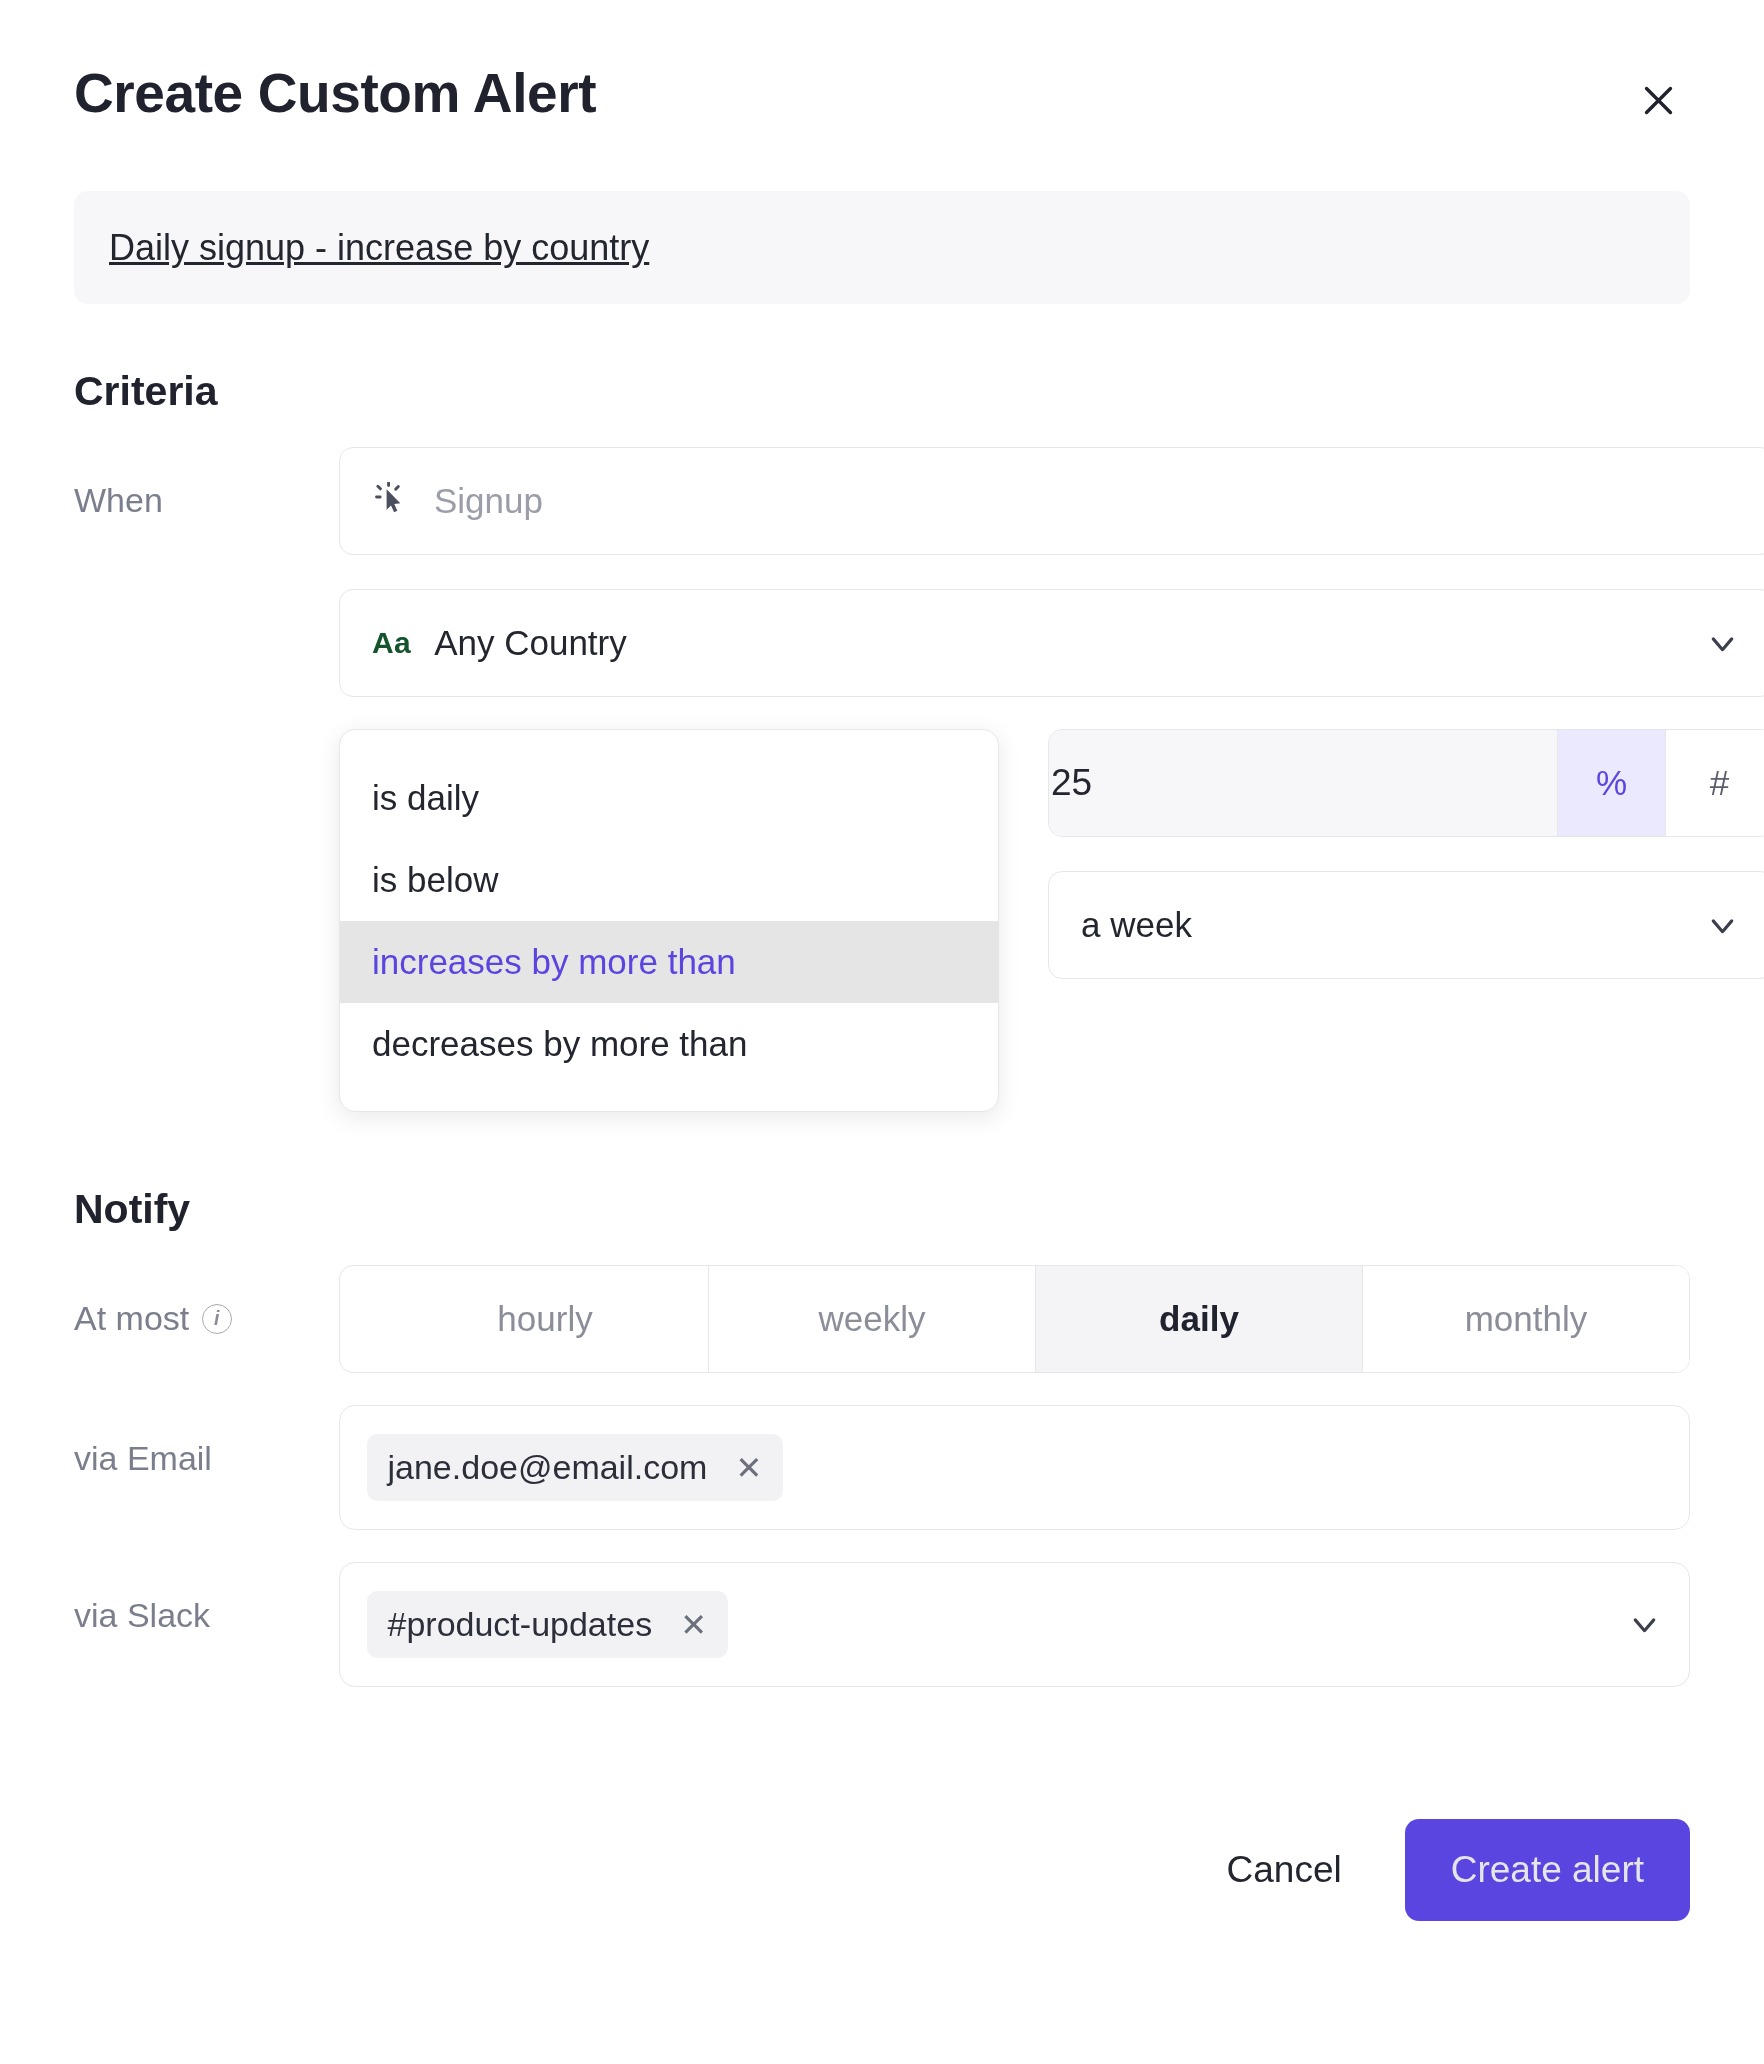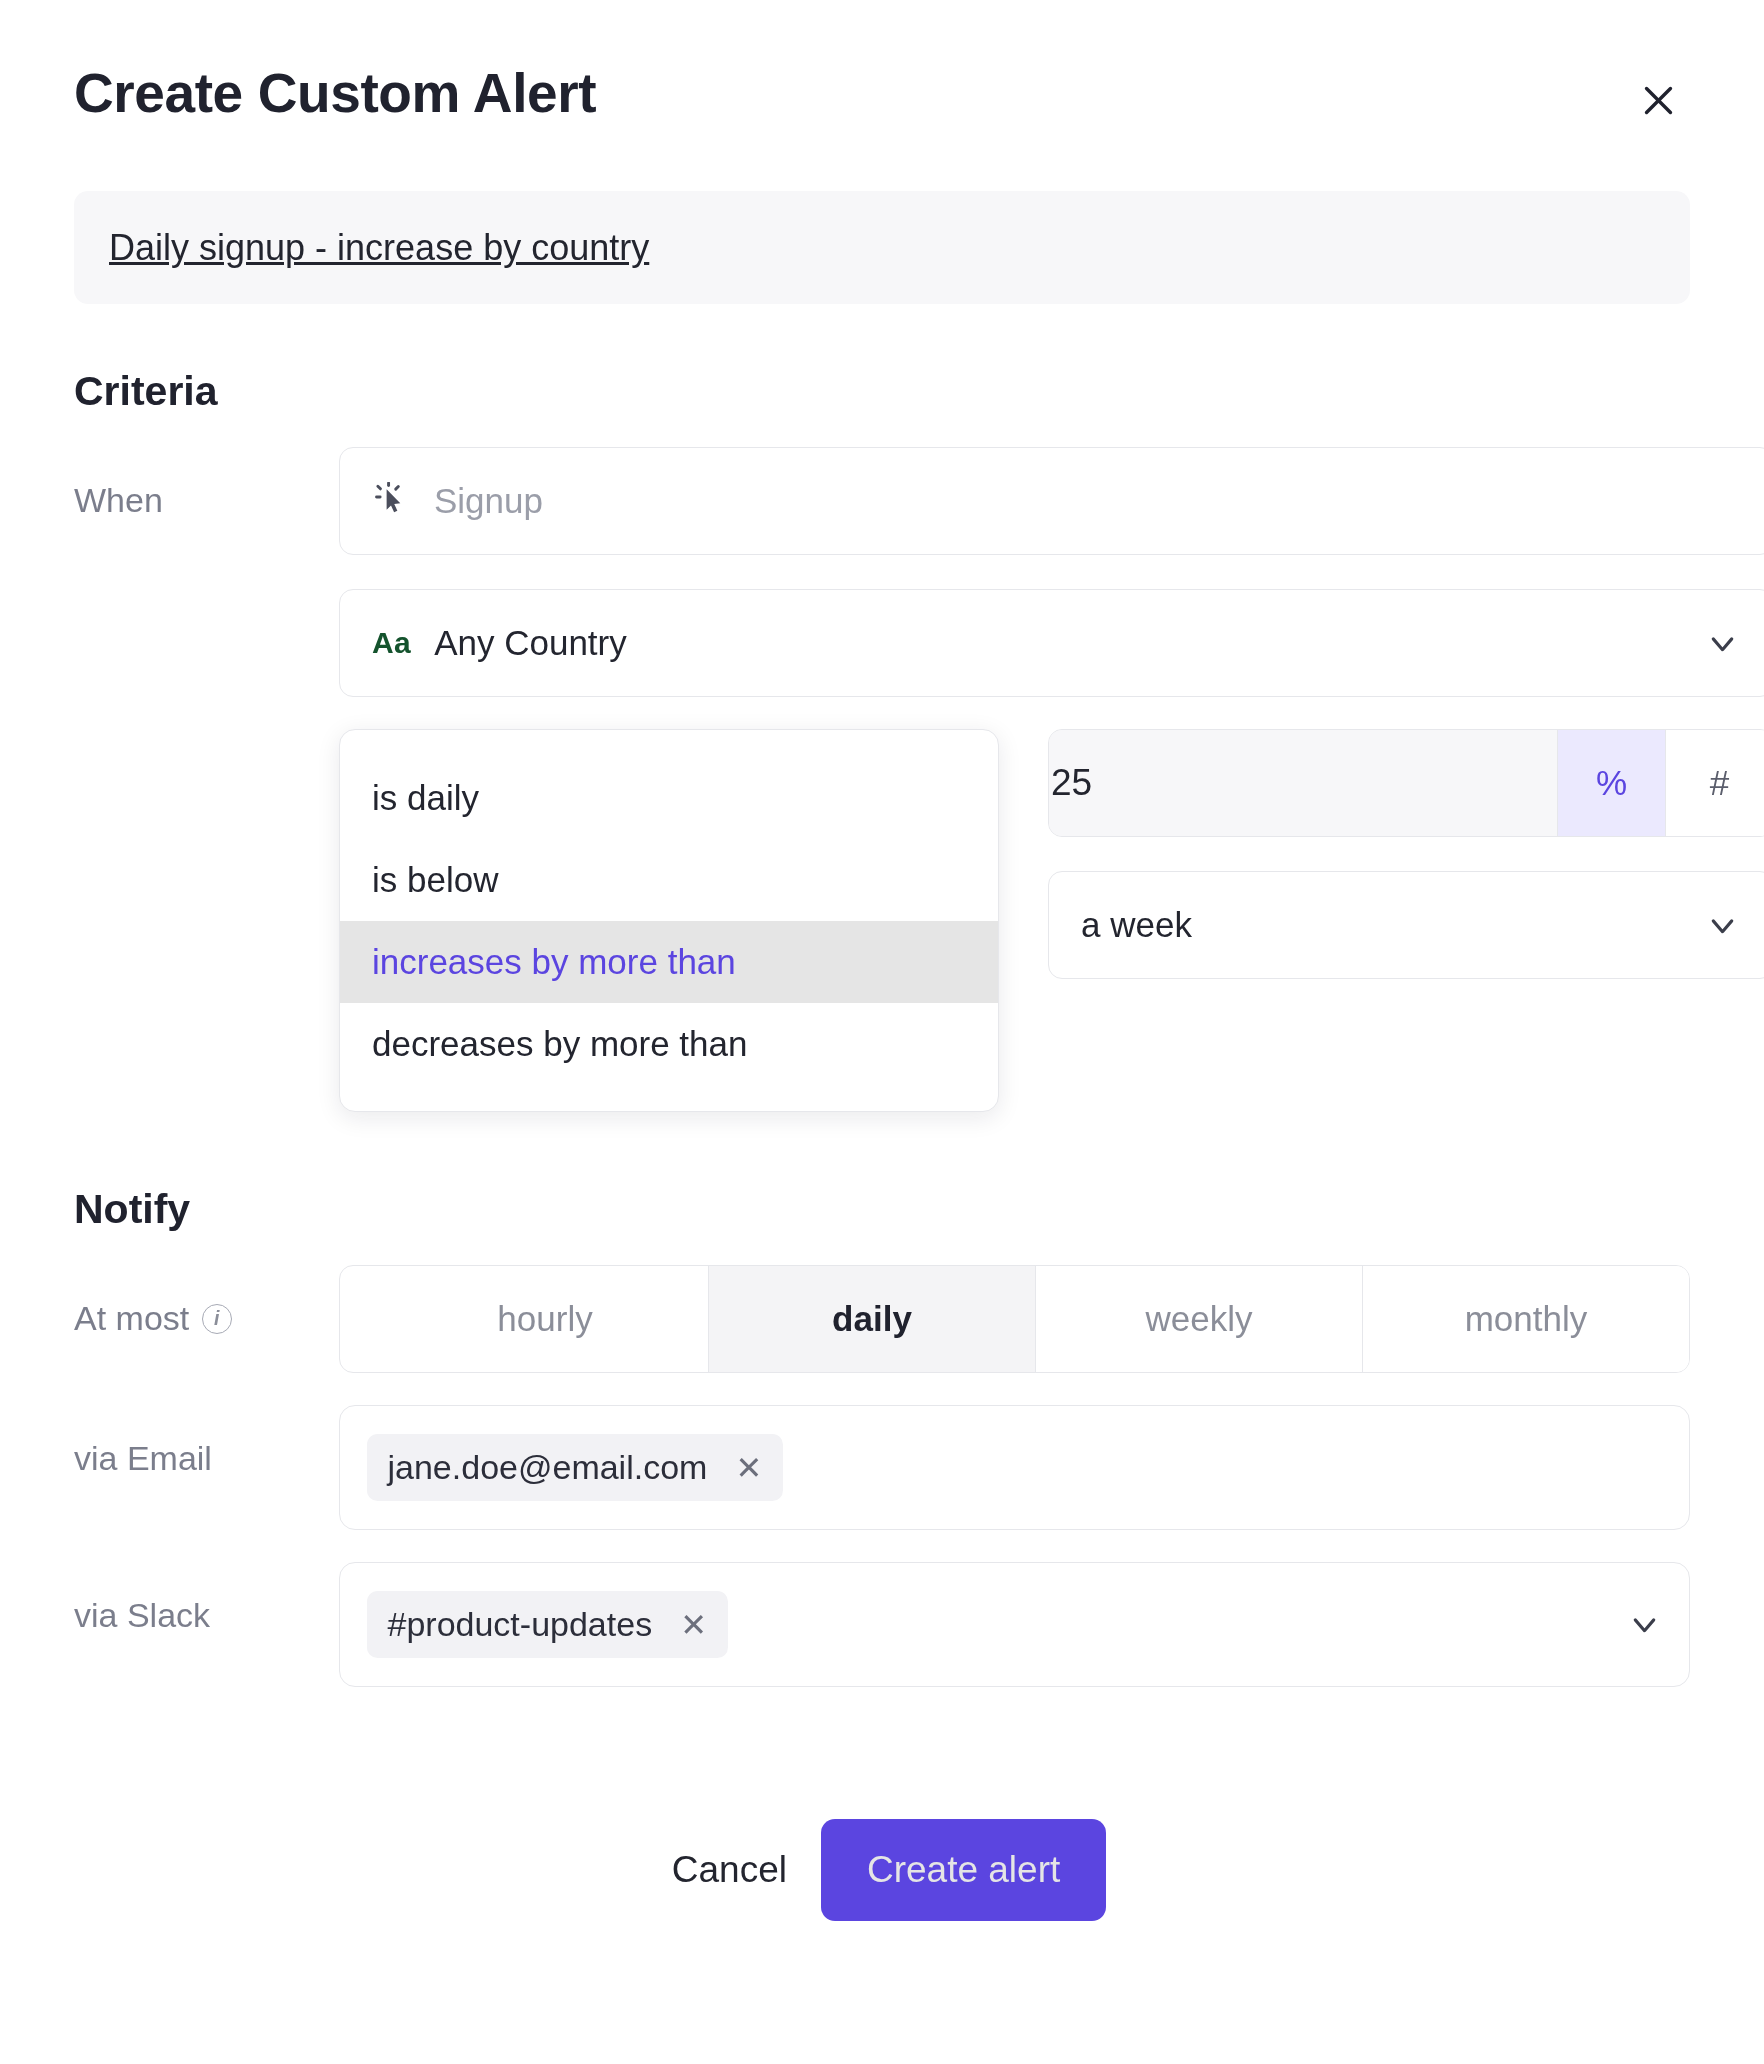--- a/index.html
+++ b/index.html
@@ -259,23 +259,23 @@
     color: #6c6f7c;
     font-size: 32px;
     cursor: pointer;
     line-height: 1;
   }
   .token-field .caret { margin-left: auto; display: flex; align-items: center; }
 
   
   .footer {
     display: flex;
-    justify-content: center;
-    align-items: center;
-    gap: 20px;
+    justify-content: flex-end;
+    align-items: center;
+    gap: 49px;
     margin-top: 132px;
   }
   .btn-cancel {
     font-size: 37px;
     color: #23252f;
     background: none;
     border: none;
     cursor: pointer;
     padding: 17.6px 14px;
     font-family: "Liberation Sans", sans-serif;
@@ -371,22 +371,22 @@
   <h2 class="section-title" id="notify-heading">Notify</h2>
 
   <div class="row">
     <div class="row-label">
       <span>At most</span>
       <span class="info-icon">i</span>
     </div>
     <div class="row-body">
       <div class="segmented">
         <div class="segment">hourly</div>
+        <div class="segment">weekly</div>
         <div class="segment active">daily</div>
-        <div class="segment">weekly</div>
         <div class="segment">monthly</div>
       </div>
     </div>
   </div>
 
   <div class="row">
     <div class="row-label">via Email</div>
     <div class="row-body">
       <div class="token-field">
         <span class="token">

